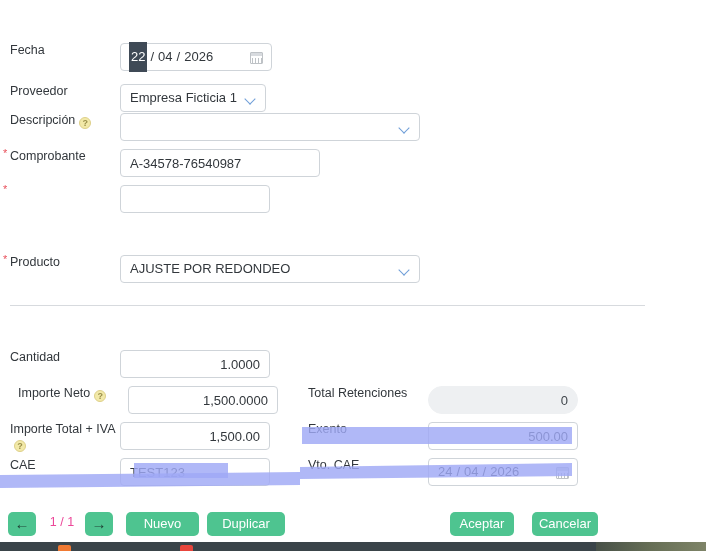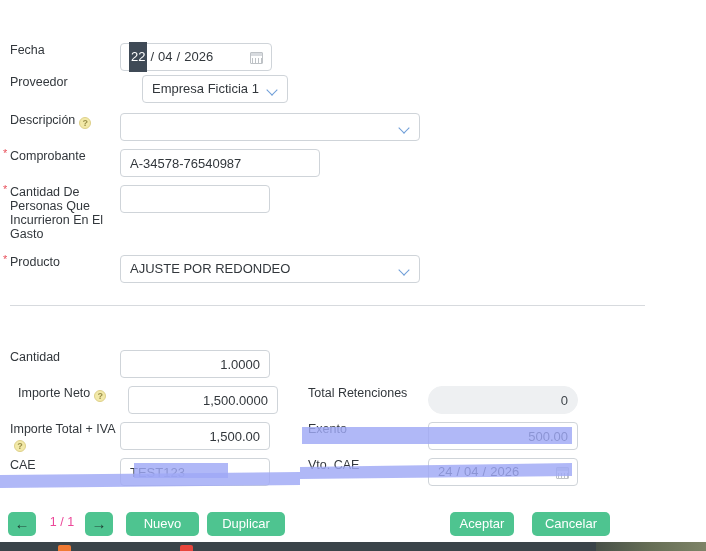--- a/index.html
+++ b/index.html
@@ -256,21 +256,21 @@
       <span class="dsep">/</span>
       <span class="dseg">04</span>
       <span class="dsep">/</span>
       <span class="dseg">2026</span>
       <span class="cal-icon">
           <i></i>
         </span>
     </div>
   </div>
 
-  <div class="field-row" style="left:0; top:75px;gap:22px;">
+  <div class="field-row" style="left:0; top:84px;">
     <div class="field-label">
       <span>Proveedor</span>
     </div>
     <div class="ctl selctl" style="width:146px;">
       <span>Empresa Ficticia 1</span>
       <span class="chev"></span>
     </div>
   </div>
 
   <div class="field-row" style="left:0; top:113px;">
@@ -287,21 +287,20 @@
     <div class="field-label">
       <span class="req-star">*</span>
       <span>Comprobante</span>
     </div>
     <input class="ctl" style="width: 200px;" value="A-34578-76540987">
   </div>
 
   <div class="field-row" style="left:0; top:185px;">
     <div class="field-label" style="width:120px;">
       <span class="req-star">*</span>
-      <span>Cantidad De Personas Que Incurrieron En El Gasto</span>
     </div>
     <input class="ctl" style="width: 150px;" value="">
   </div>
 
   <div class="field-row" style="left:0; top:255px;">
     <div class="field-label">
       <span class="req-star">*</span>
       <span>Producto</span>
     </div>
     <div class="ctl selctl" style="width:300px;">
@@ -376,21 +375,21 @@
   <div class="sel-band" style="left:300px; top:463px; width:272px; height:16px; clip-path: polygon(0 4px, 272px 0, 272px 13px, 0 16px);"></div>
 
 </div>
 
 <div id="bottom-bar">
   <button class="navbtn" style="left:8px; top:11px;">←</button>
   <button class="navbtn" style="left:85px; top:11px;">→</button>
   <button class="gbtn" style="left:207px; top:11px; width:78px;">Duplicar</button>
   <button class="gbtn" style="left:126px; top:11px; width:73px;">Nuevo</button>
   <button class="gbtn" style="left:450px; top:11px; width:64px;">Aceptar</button>
-  <button class="gbtn" style="left:532px; top:11px; width:78px;">Cancelar</button>
+  <button class="gbtn" style="left:532px; top:11px; width:66px;">Cancelar</button>
 </div>
 <div id="page-count">1 / 1</div>
 
 <div id="taskbar">
   <span class="tb-ico" style="left:58px; background:#f07a33;"></span>
   <span class="tb-ico" style="left:180px; background:#e8453c;"></span>
   <div id="tb-wallpaper"></div>
 </div>
 
 </body></html>

